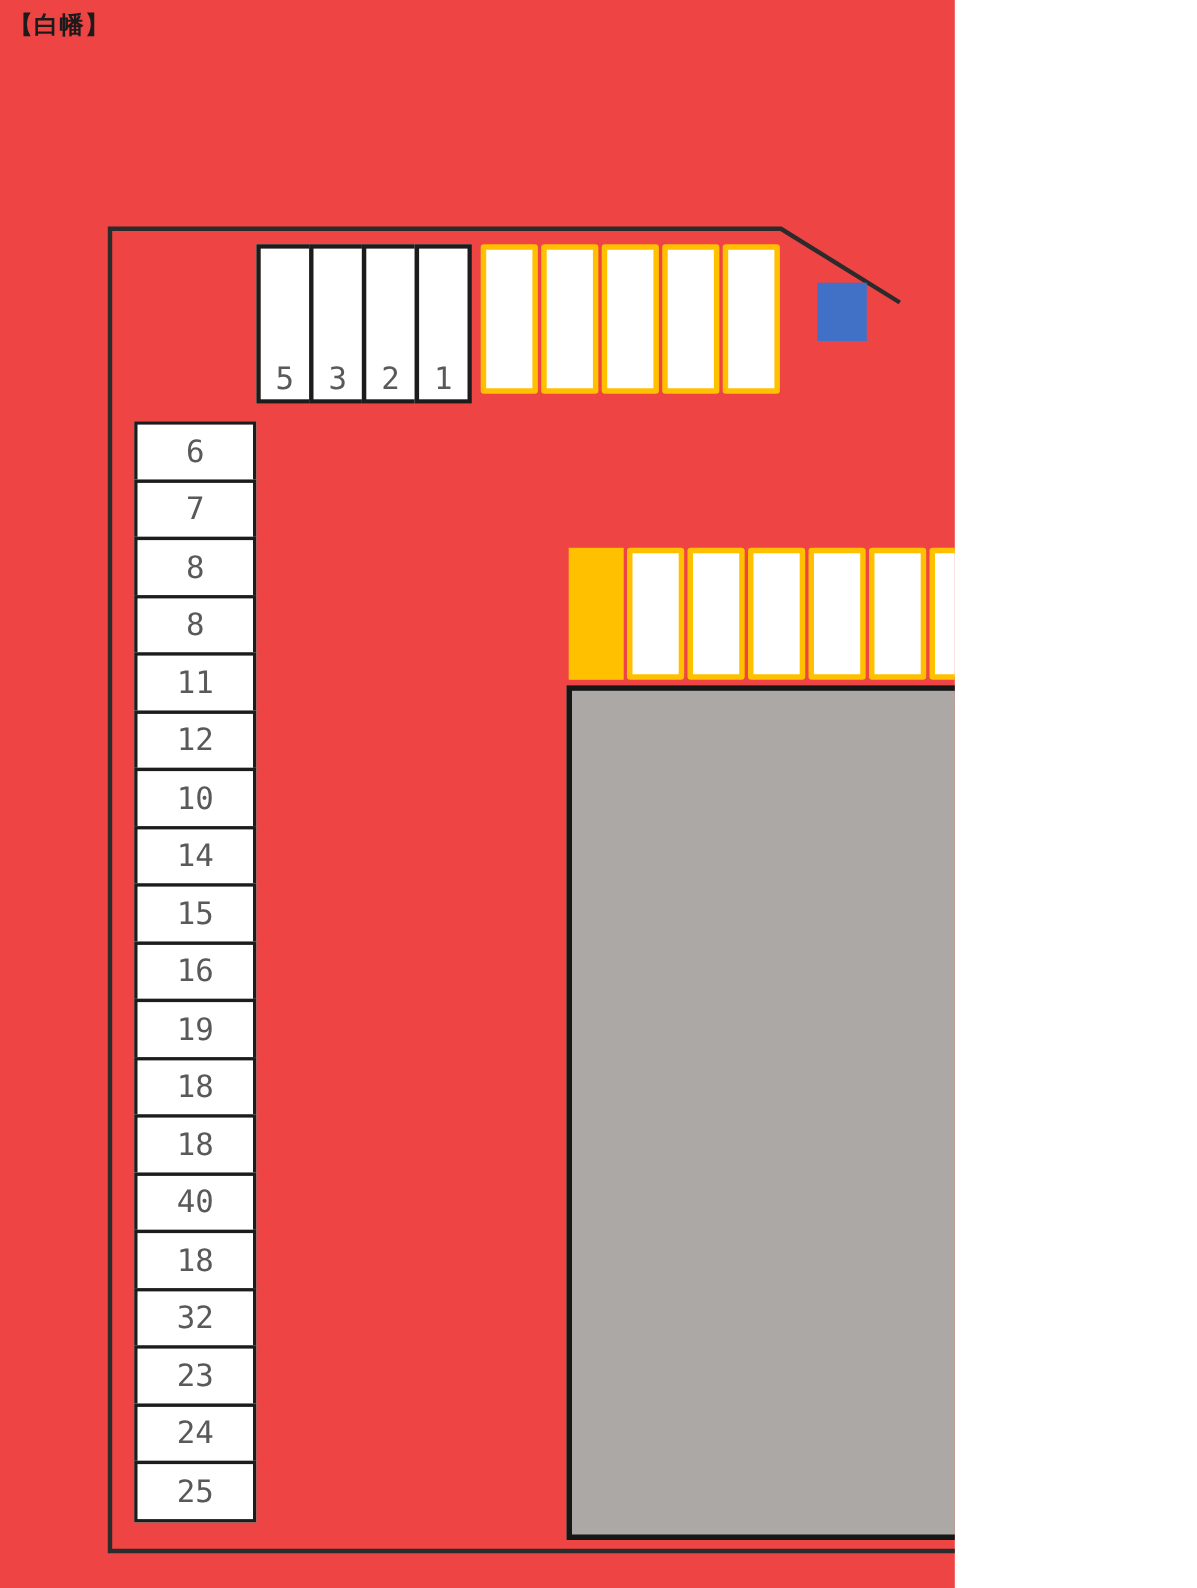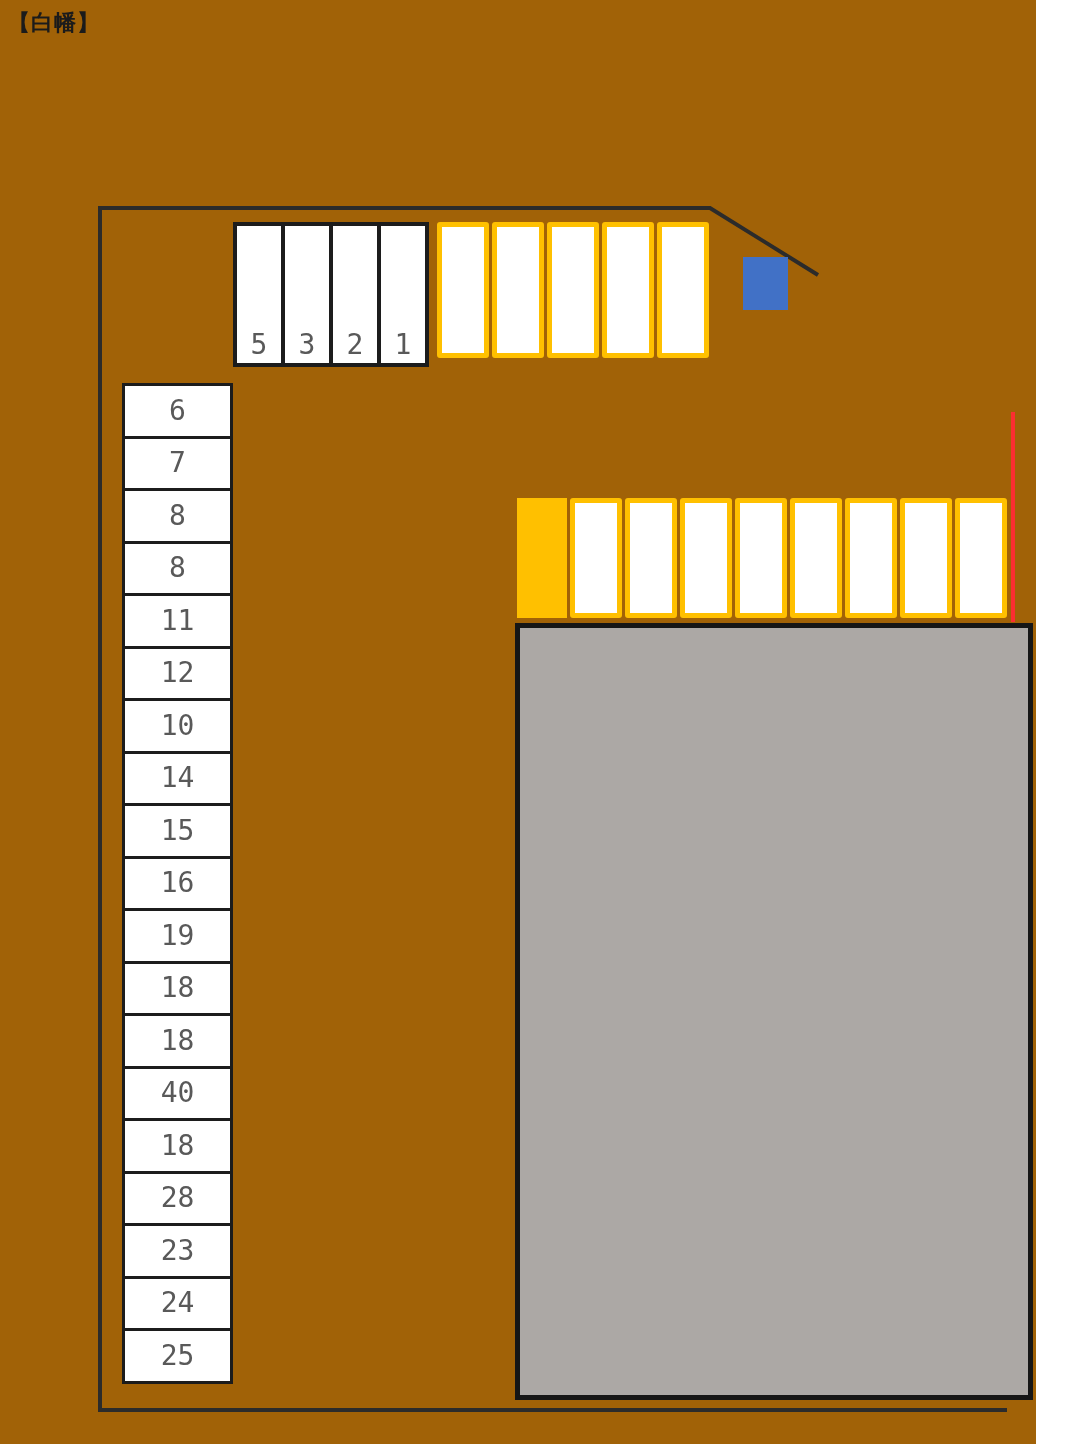--- a/index.html
+++ b/index.html
@@ -1,19 +1,19 @@
 <!DOCTYPE html>
 <html style="--yellow: #FFC000; --blue: #4171C6; --red: #FB2E31; --boundary: #2B2B2B; --stall-border: #1C1C1C; --building-fill: #ACA8A5; --building-border: #161616; --number-gray: #595959; --title-color: #1B1B1B;"><head>
 <meta charset="utf-8">
 <style>
   html,body{margin:0;padding:0;background:#ffffff;}
   .canvas{
     position:relative;
-    width:1036px;height:1444px;
-    background:#a16207;
+    width:868px;height:1444px;
+    background:#ef4444;
     overflow:hidden;
     font-family:"DejaVu Sans","Liberation Sans",sans-serif;
   }
   .page-title{
     position:absolute;left:8px;top:8px;
     font-size:22px;font-weight:bold;
     color:var(--title-color);
     letter-spacing:1px;
   }
   svg.boundary{position:absolute;left:0;top:0;width:1088px;height:1444px;pointer-events:none;}
@@ -167,21 +167,21 @@
       <div class="col-cell">
       <span class="stall-num">18</span>
     </div>
       <div class="col-cell">
       <span class="stall-num">40</span>
     </div>
       <div class="col-cell">
       <span class="stall-num">18</span>
     </div>
       <div class="col-cell">
-      <span class="stall-num">28</span>
+      <span class="stall-num">32</span>
     </div>
       <div class="col-cell">
       <span class="stall-num">23</span>
     </div>
       <div class="col-cell">
       <span class="stall-num">24</span>
     </div>
       <div class="col-cell">
       <span class="stall-num">25</span>
     </div>

